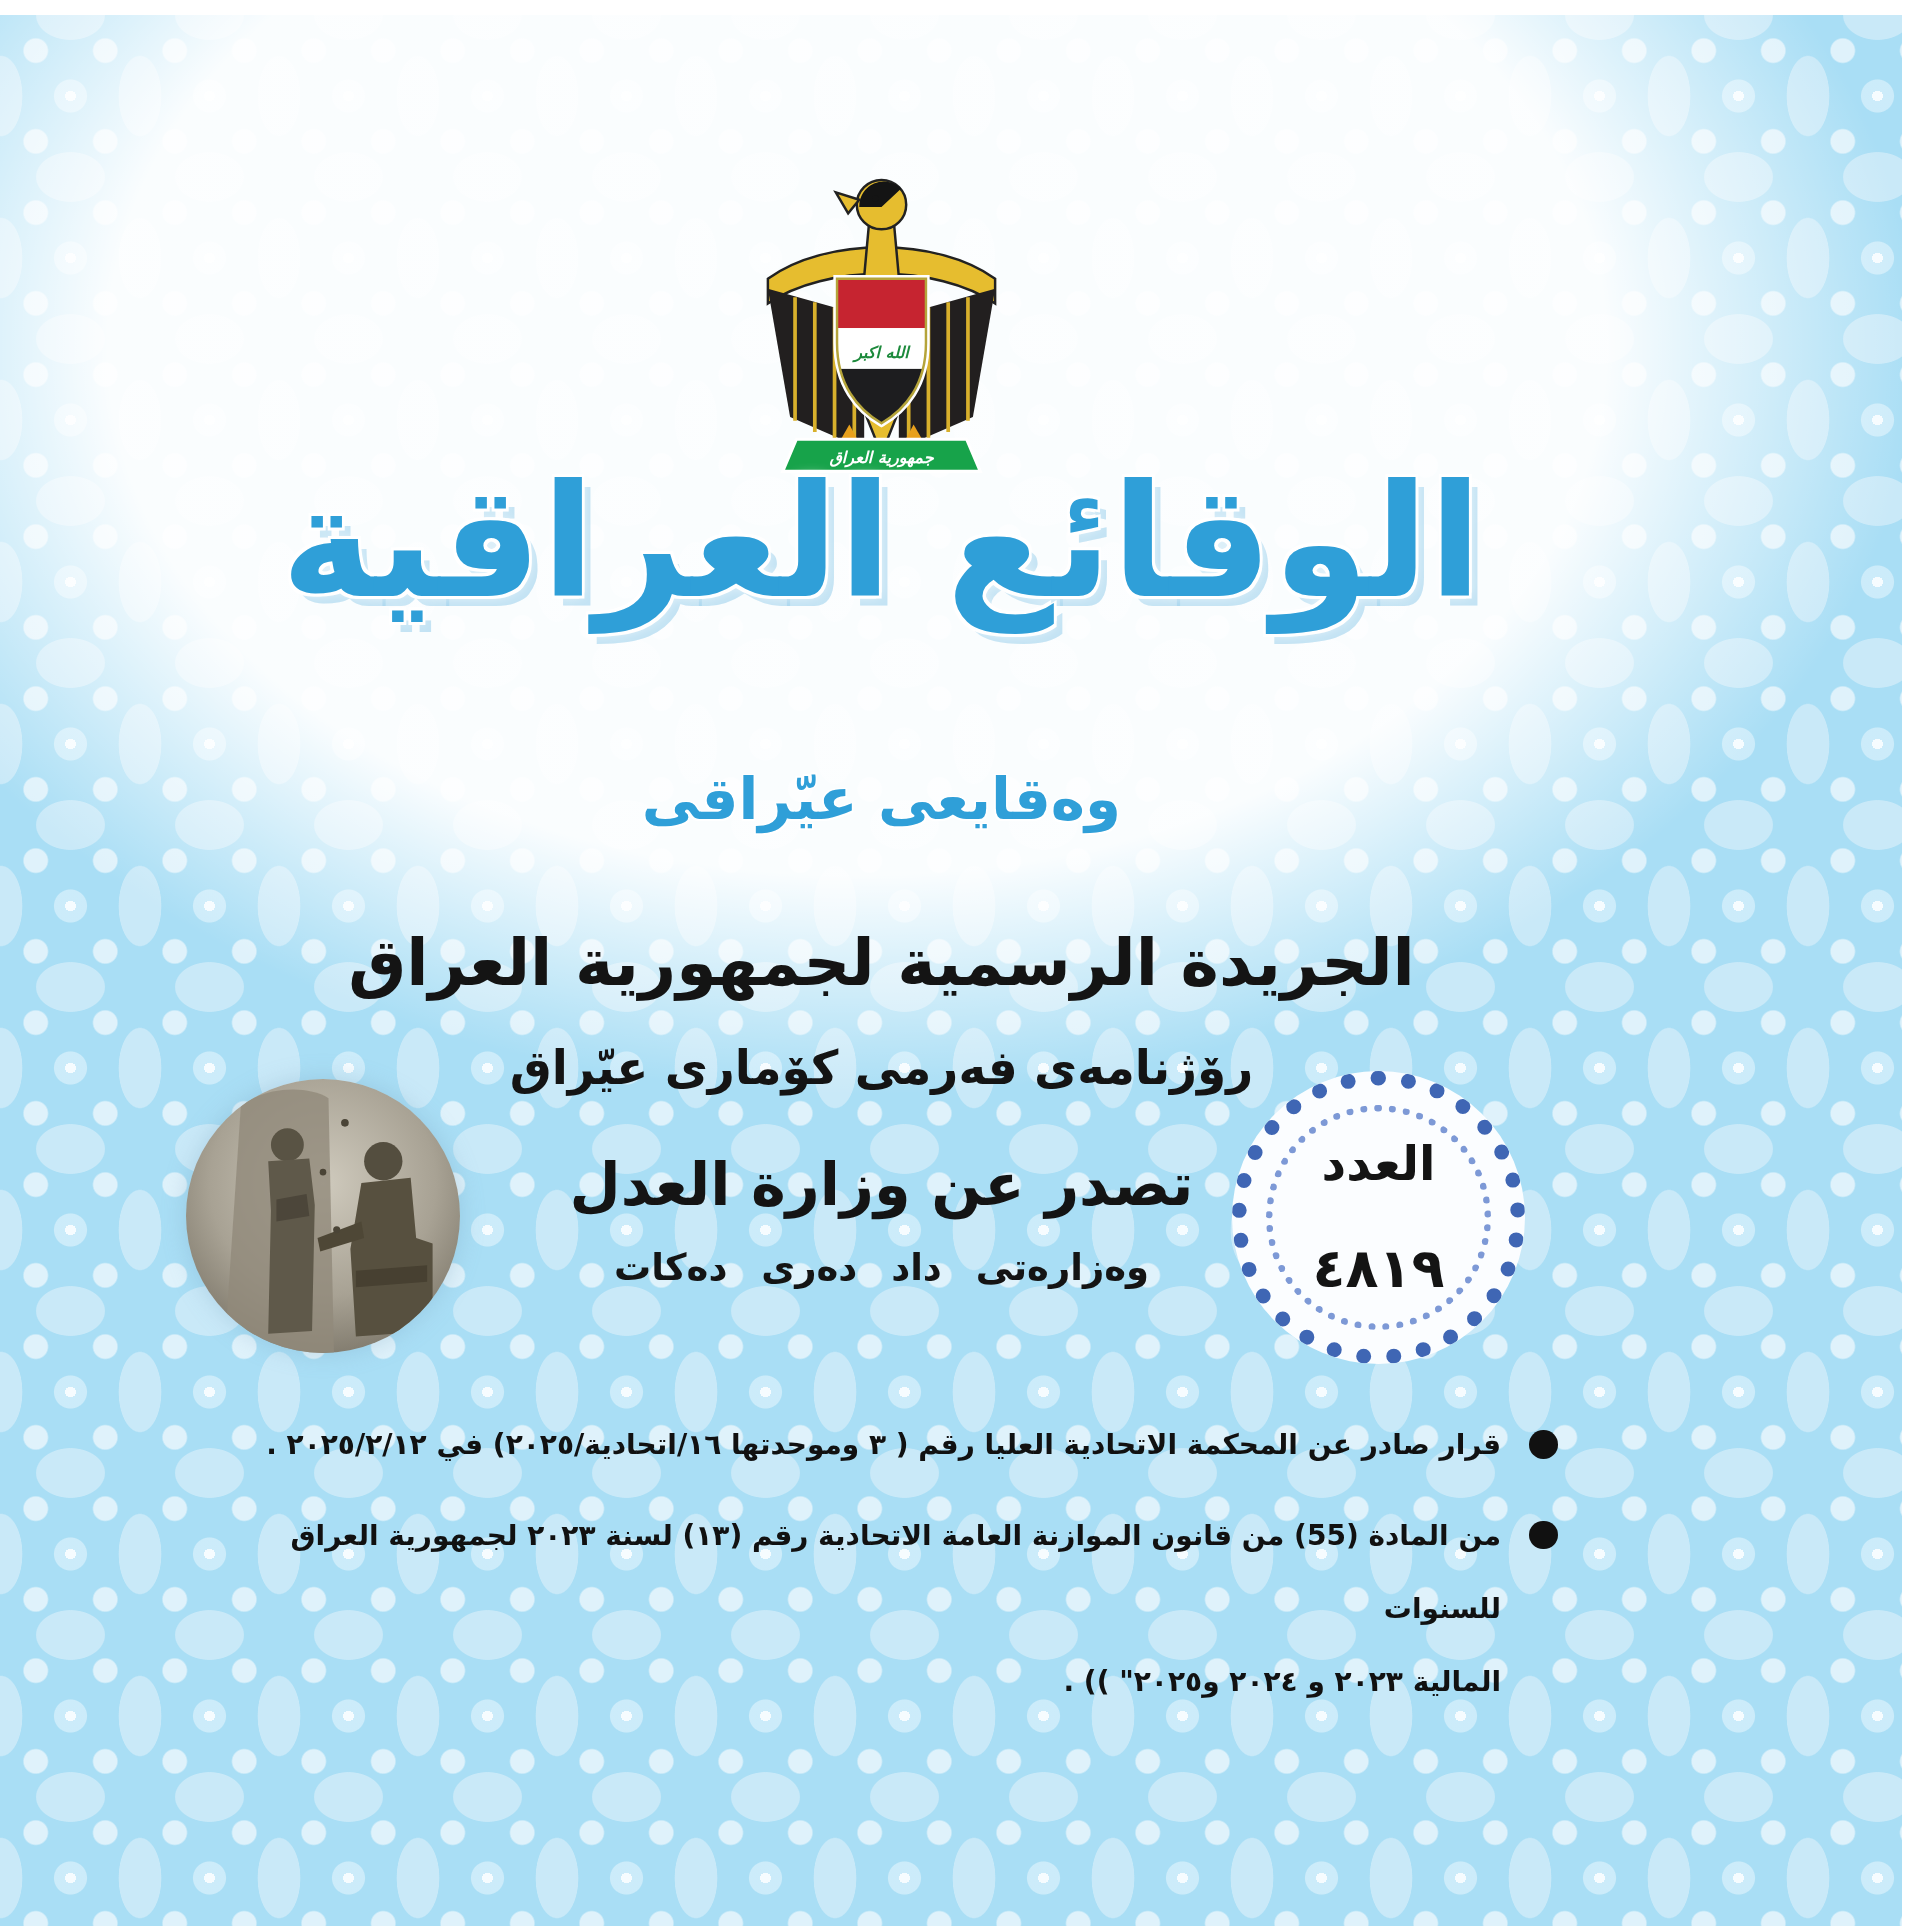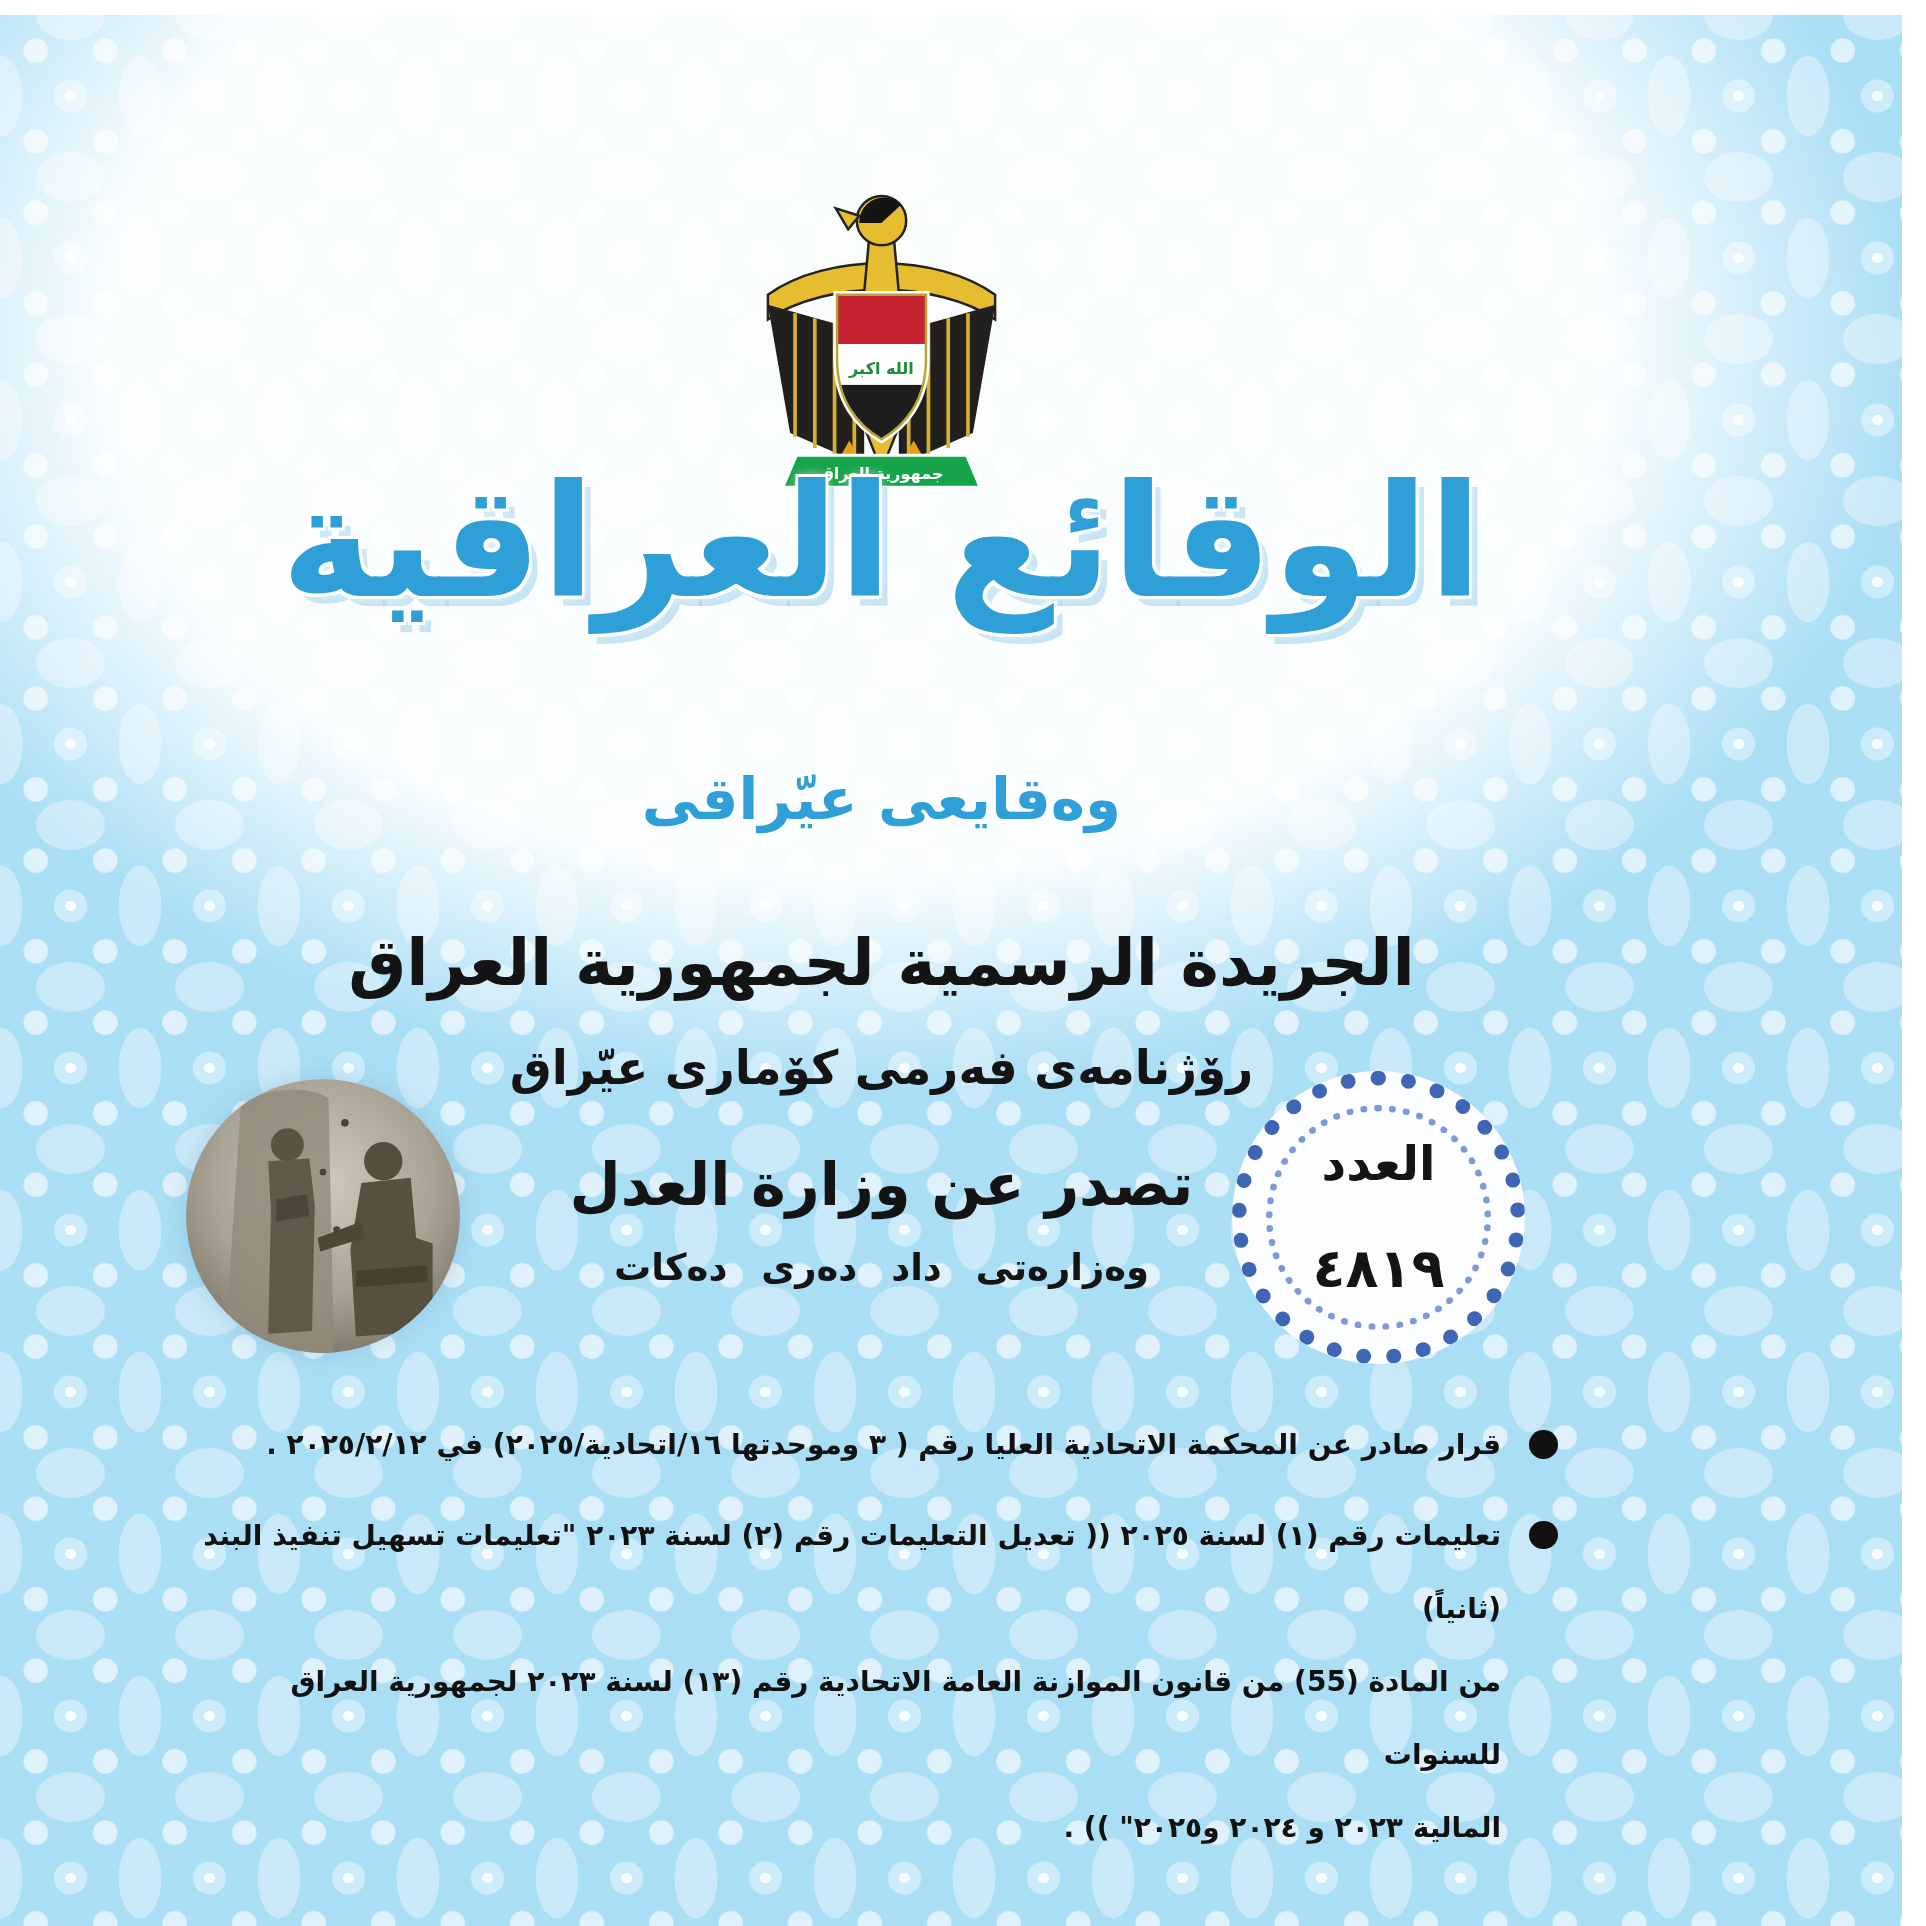--- a/index.html
+++ b/index.html
@@ -23,21 +23,21 @@
       radial-gradient(circle at 50% 50%, #f6fcff 0 5%, rgba(246,252,255,.45) 5% 15%, rgba(246,252,255,0) 16%);
     background-size:139px 162px;
   }
   
   .dome{
     position:absolute; inset:0;
     background:radial-gradient(ellipse 1071px 755px at 1020px 347px,
       rgba(255,255,255,.94) 0 70%, rgba(255,255,255,0) 99%);
   }
   
-  .emblem-wrap{position:absolute; left:921px; top:168px; width:247px; height:335px;}
+  .emblem-wrap{position:absolute; left:921px; top:152px; width:247px; height:335px;font-style:italic;}
   .emblem-wrap svg{width:100%; height:100%;}
   .page-title{
     position:absolute; left:0; width:100%; top:453px; text-align:center;
     font-size:156px; font-weight:bold; color:#2f9fd8; letter-spacing:2.3px; line-height:1.15;
     text-shadow:-2.7px -2.7px 0 #fff, 2.7px -2.7px 0 #fff, -2.7px 2.7px 0 #fff, 2.7px 2.7px 0 #fff,
                 0 0 13px rgba(255,255,255,.85), 8.5px 10px 0 rgba(150,205,235,.55);
   }
   .page-title-ku{
     position:absolute; left:0; width:100%; top:765px; text-align:center;
     font-size:58px; font-weight:bold; color:#2f9fd8;
@@ -195,21 +195,20 @@
     </div>
   </div>
 
   <ul class="contents">
     <li>
       <span class="dot"></span>
       <div>قرار صادر عن المحكمة الاتحادية العليا رقم ( ٣ وموحدتها ١٦/اتحادية/٢٠٢٥) في ٢٠٢٥/٢/١٢ .</div>
     </li>
     <li>
       <span class="dot"></span>
-      <div>تعليمات رقم (١) لسنة ٢٠٢٥ (( تعديل التعليمات رقم (٢) لسنة ٢٠٢٣ "تعليمات تسهيل تنفيذ البند (ثانياً)</div>
       <div>من المادة (55) من قانون الموازنة العامة الاتحادية رقم (١٣) لسنة ٢٠٢٣ لجمهورية العراق للسنوات</div>
       <div>المالية ٢٠٢٣ و ٢٠٢٤ و٢٠٢٥" )) .</div>
     </li>
 
   </ul>
 
 </div>
 
 
 </body></html>

